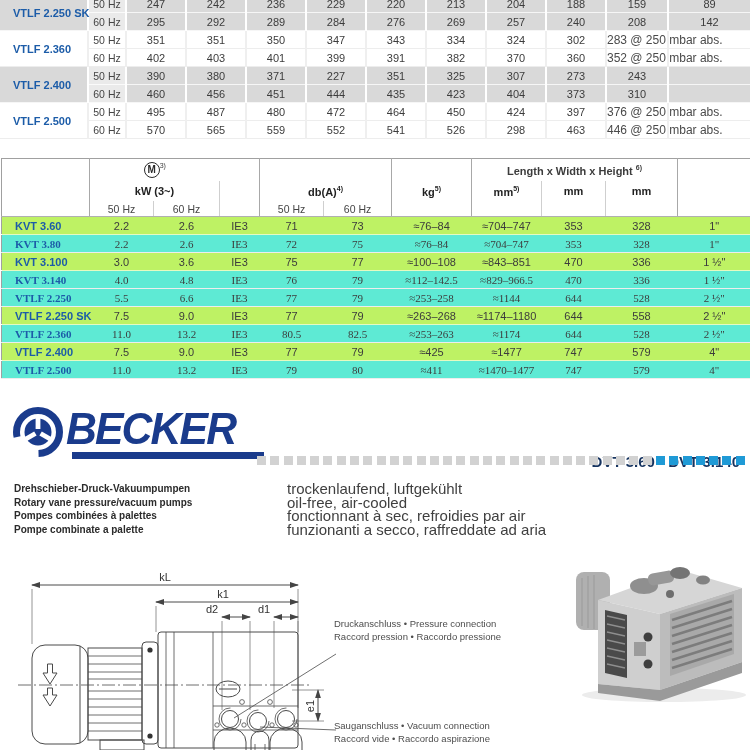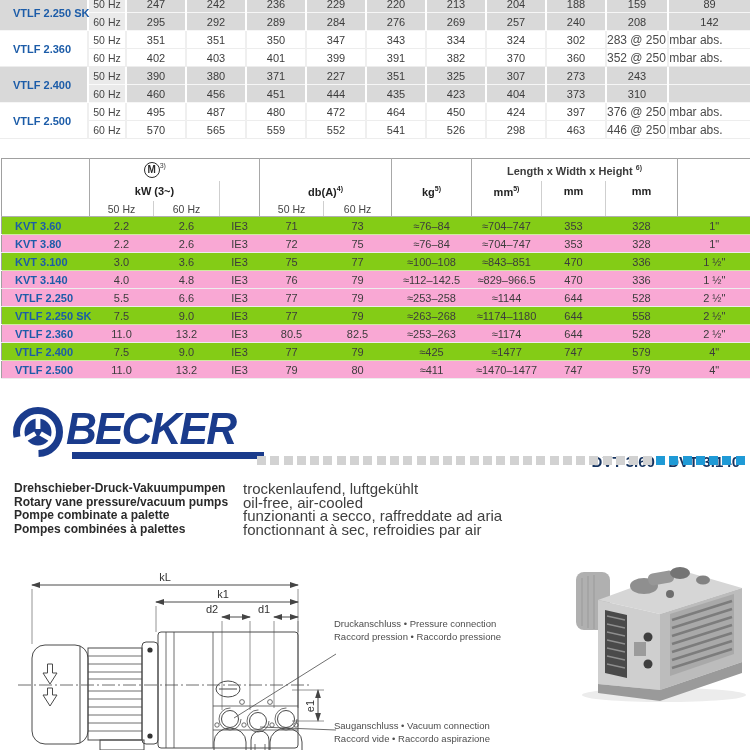--- a/index.html
+++ b/index.html
@@ -36,22 +36,22 @@
   }
   .spec-table td{
     padding:0;font-size:11px;color:#3c3c3c;text-align:center;white-space:nowrap;
   }
   .spec-table tr.h1 td{height:22px;}
   .spec-table tr.h2 td{height:20px;font-weight:bold;color:#1f1f1f;margin-top:28px;}
   .spec-table tr.h3 td{height:15px;font-size:10.5px;color:#454545;border-bottom:1px solid #b0b0b0;}
   .spec-table td.vB{border-right:1px solid #a8a8a8;}
   .spec-table td.bRl{border-right:1px solid #cfcfcf;}
   .spec-table tr.data td{height:17px;border-bottom:1px solid rgba(255,255,255,.6);}
-  .spec-table tr.data.band-gray td{background:#84cc16;}
-  .spec-table tr.data.band-white td{background:#f9a8d4;border-bottom-color:#ededed;}
+  .spec-table tr.data.band-gray td{background:#bef264;}
+  .spec-table tr.data.band-white td{background:#5eead4;border-bottom-color:#ededed;font-family:Liberation Serif, serif;}
   .spec-table tr.data td.model{
     text-align:left;padding-left:13px;font-weight:bold;color:#1c5ca8;
   }
   .spec-table sup{font-size:7px;vertical-align:super;}
   .circM{
     display:inline-block;width:14px;height:14px;border:1.4px solid #2a2a2a;border-radius:50%;
     font-size:10px;font-weight:bold;line-height:14px;text-align:center;color:#2a2a2a;vertical-align:middle;
   }
   .lwh{font-weight:bold;font-size:11px;color:#1f1f1f;}
   
@@ -65,21 +65,21 @@
   .range-title{
     position:absolute;right:10px;top:422px;width:260px;text-align:right;
     font-size:15px;font-weight:bold;color:#16335f;margin-top:31px;
   }
   .dots{position:absolute;left:257px;top:456px;display:flex;gap:4.3px;}
   .dots span{width:9px;height:9px;background:#d2d2d2;display:block;}
   .dots span.blue{background:#1f9ad6;}
   
   .desc{position:absolute;left:14px;top:482px;width:720px;}
   .desc .row{display:flex;line-height:13.6px;}
-  .desc .l{width:229px;font-weight:bold;font-size:12px;color:#2b2b2b;}
+  .desc .l{width:273px;font-weight:bold;font-size:10px;color:#2b2b2b;}
   .desc .r{font-size:15px;color:#3f3f3f;}
   
   .drawing{position:absolute;left:8px;top:558px;}
   .ann{position:absolute;font-size:9.5px;color:#4d4d4d;line-height:12.5px;white-space:nowrap;}
   .ann.pressure{left:334px;top:618px;}
   .ann.vacuum{left:334px;top:720px;}
   .photo{position:absolute;left:572px;top:542px;}
   svg text{font-family:"Liberation Sans",sans-serif;}
 </style>
 </head>
@@ -449,26 +449,26 @@
 <div class="desc">
     <div class="row">
       <div class="l">Drehschieber-Druck-Vakuumpumpen</div>
       <div class="r">trockenlaufend, luftgekühlt</div>
     </div>
     <div class="row">
       <div class="l">Rotary vane pressure/vacuum pumps</div>
       <div class="r">oil-free, air-cooled</div>
     </div>
     <div class="row">
+      <div class="l">Pompes combinées à palettes</div>
+      <div class="r">fonctionnant à sec, refroidies par air</div>
+    </div>
+    <div class="row">
       <div class="l">Pompe combinate a palette</div>
       <div class="r">funzionanti a secco, raffreddate ad aria</div>
-    </div>
-    <div class="row">
-      <div class="l">Pompes combinées à palettes</div>
-      <div class="r">fonctionnant à sec, refroidies par air</div>
     </div>
   </div>
 
 <div class="drawing">
 <svg width="460" height="192" viewBox="0 0 460 192">
   <defs>
     <marker id="ar" markerWidth="9" markerHeight="8" refX="8" refY="4" orient="auto-start-reverse">
       <path d="M0,1.1 L9,4 L0,6.9 z" fill="#444"></path>
     </marker>
   </defs>

